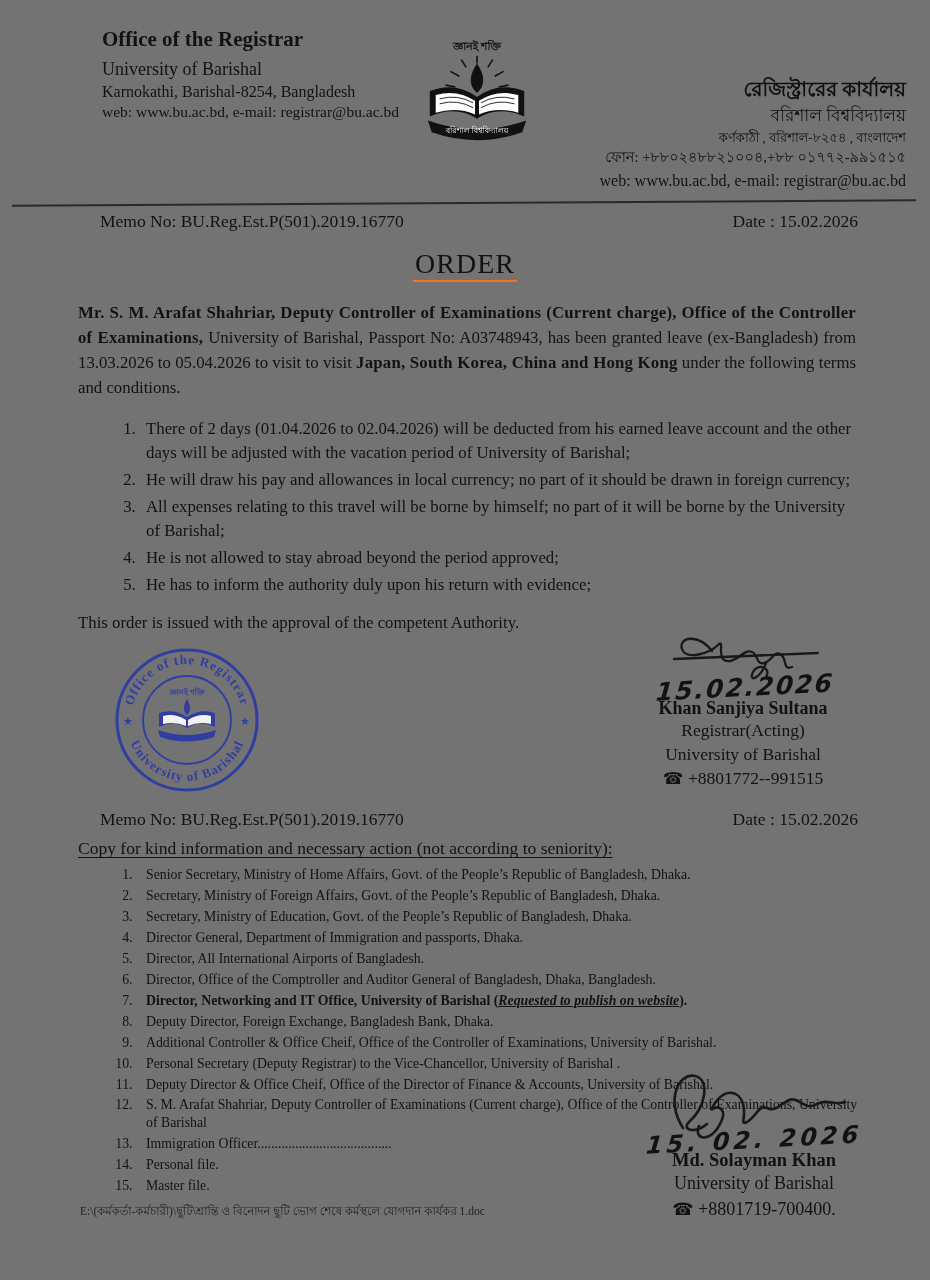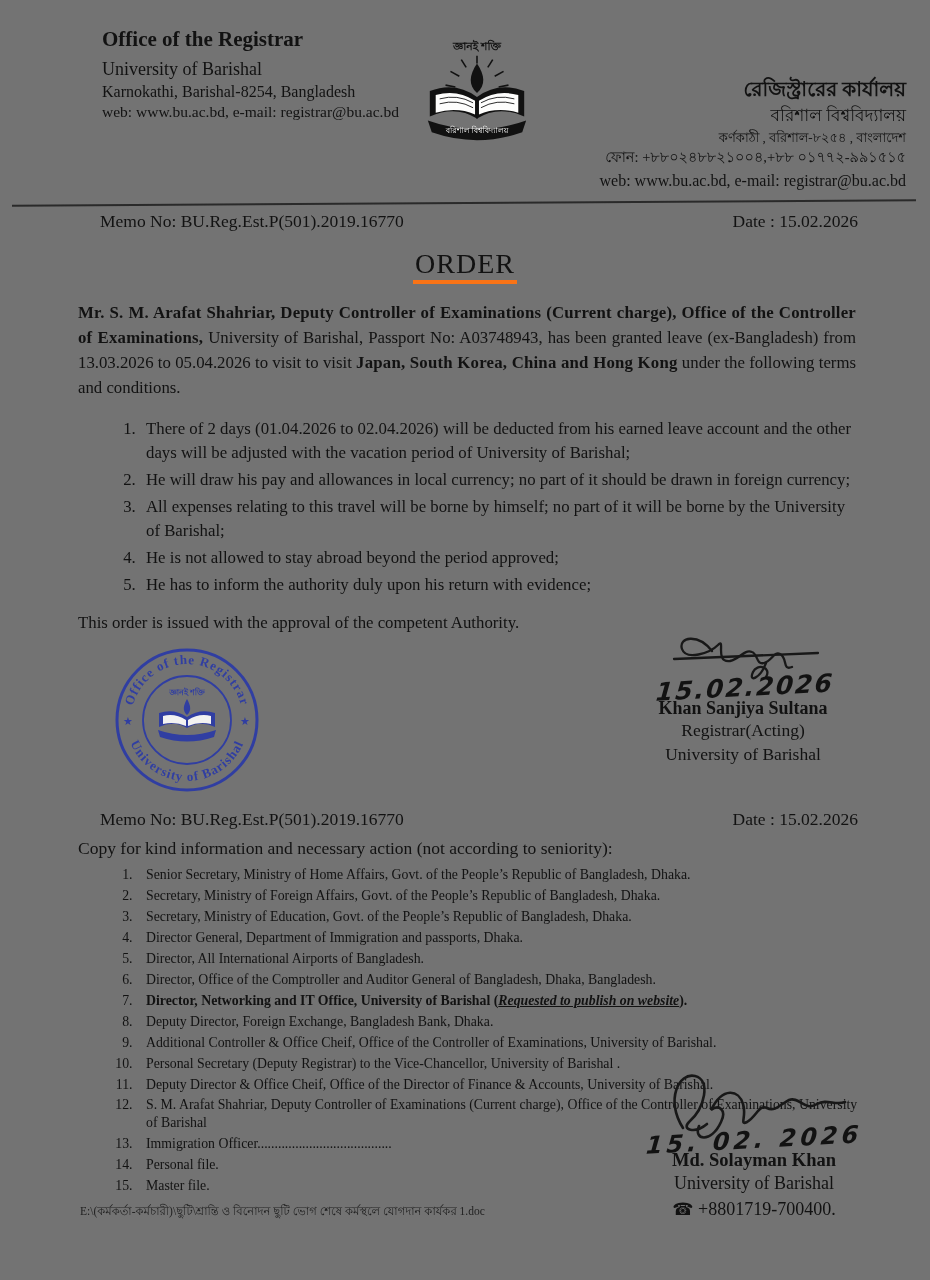--- a/index.html
+++ b/index.html
@@ -25,41 +25,41 @@
   .phone-ic { font-size:0.95em; }
   
   .rule { width:904px; height:2px; background:#2a2a2a; margin:10px auto 0 12px;
           transform:rotate(-0.35deg); }
   
   .memo-row { display:flex; justify-content:space-between; align-items:baseline;
               padding:7px 72px 0 100px; font-size:17.5px; }
   .memo-row .m-date { font-size:17.5px;text-align:right; }
   
   .order-title { text-align:center; margin-top:16px; }
-  .order-title span { font-size:28px; letter-spacing:1px; border-bottom:4px solid #f97316;
+  .order-title span { font-size:28px; letter-spacing:1px; border-bottom:2px solid #f97316;
                       padding:0 2px 1px 2px; }
   
   .para { margin:20px 74px 0 78px; font-size:16.8px; line-height:1.5; text-align:justify; }
   .para b { letter-spacing:0.2px; }
   ol.terms { margin:17px 70px 0 0; padding-left:140px; font-size:16.8px; line-height:1.42; }
   ol.terms li { margin-bottom:3px; padding-left:6px; }
   .closing { margin:17px 0 0 78px; font-size:16.8px; }
   
   .sign-row { position:relative; height:168px; margin-top:6px; }
   .stamp { position:absolute; left:112px; top:6px; width:150px; height:150px; opacity:0.92; }
   .sign1 { position:absolute; right:52px; top:-14px; width:270px; text-align:center; }
   .sig-svg { display:block; margin:0 auto -10px auto; }
   .hand { font-family:"DejaVu Sans",sans-serif; font-style:italic; font-weight:600;
           transform:rotate(-3deg) skewX(-8deg); letter-spacing:2px; display:inline-block; }
   .sign1 .hand { font-size:25px; margin-left:4px; }
   .sig-name { font-size:18px; font-weight:bold; margin-top:-4px; }
   .sig-line { font-size:17.5px; line-height:1.35; }
   
   .copy-sec { position:relative; padding:8px 36px 0 78px; }
-  .copy-head { font-size:17.5px; text-underline-offset:3px; margin-bottom:7px; }
+  .copy-head { font-size:17.5px; text-decoration:underline; text-underline-offset:3px; margin-bottom:7px; }
   ol.copy { padding-left:58px; font-size:13.8px; line-height:1.3; width:790px; }
   ol.copy li { margin-bottom:3px; padding-left:10px; }
   .pubweb { font-weight:bold; font-style:italic; text-decoration:underline; }
   ol.copy li b { font-weight:bold; }
   .sign2 { position:absolute; right:36px; top:232px; width:280px; text-align:center; }
   .sign2 .hand { font-size:24px; letter-spacing:4px; margin-top:-6px; }
   .sign2 .sig-name { font-size:18.5px; }
   .sign2 .sig-line { font-size:18px; line-height:1.4; }
   
   .footer { position:absolute; left:80px; bottom:58px; font-size:11.5px; color:#222; }
@@ -175,20 +175,21 @@
         <g fill="none" stroke="#181818" stroke-width="2.3" stroke-linecap="round">
           <path d="M64 26 C50 8 30 12 34 24 C38 36 62 28 70 20 C78 12 66 38 82 36 C92 34 96 24 104 27 C110 29 108 40 116 38 C124 36 126 26 132 29 C140 33 134 46 144 42"></path>
           <path d="M118 38 C112 54 100 58 105 47 C109 38 124 42 118 52"></path>
           <path d="M26 34 L170 28"></path>
         </g>
       </svg>
       <div><span class="hand">15.02.2026</span></div>
       <div class="sig-name">Khan Sanjiya Sultana</div>
       <div class="sig-line">Registrar(Acting)</div>
       <div class="sig-line">University of Barishal</div>
+      <div class="sig-line"><span class="phone-ic">☎</span> <span>+8801772--991515</span></div>
     </div>
   </div>
 
   <div class="memo-row" style="padding-top:2px">
     <span>Memo No: BU.Reg.Est.P(501).2019.16770</span>
     <span class="m-date">Date : 15.02.2026</span>
   </div>
 
   <div class="copy-sec">
     <div class="copy-head">Copy for kind information and necessary action (not according to seniority):</div>

